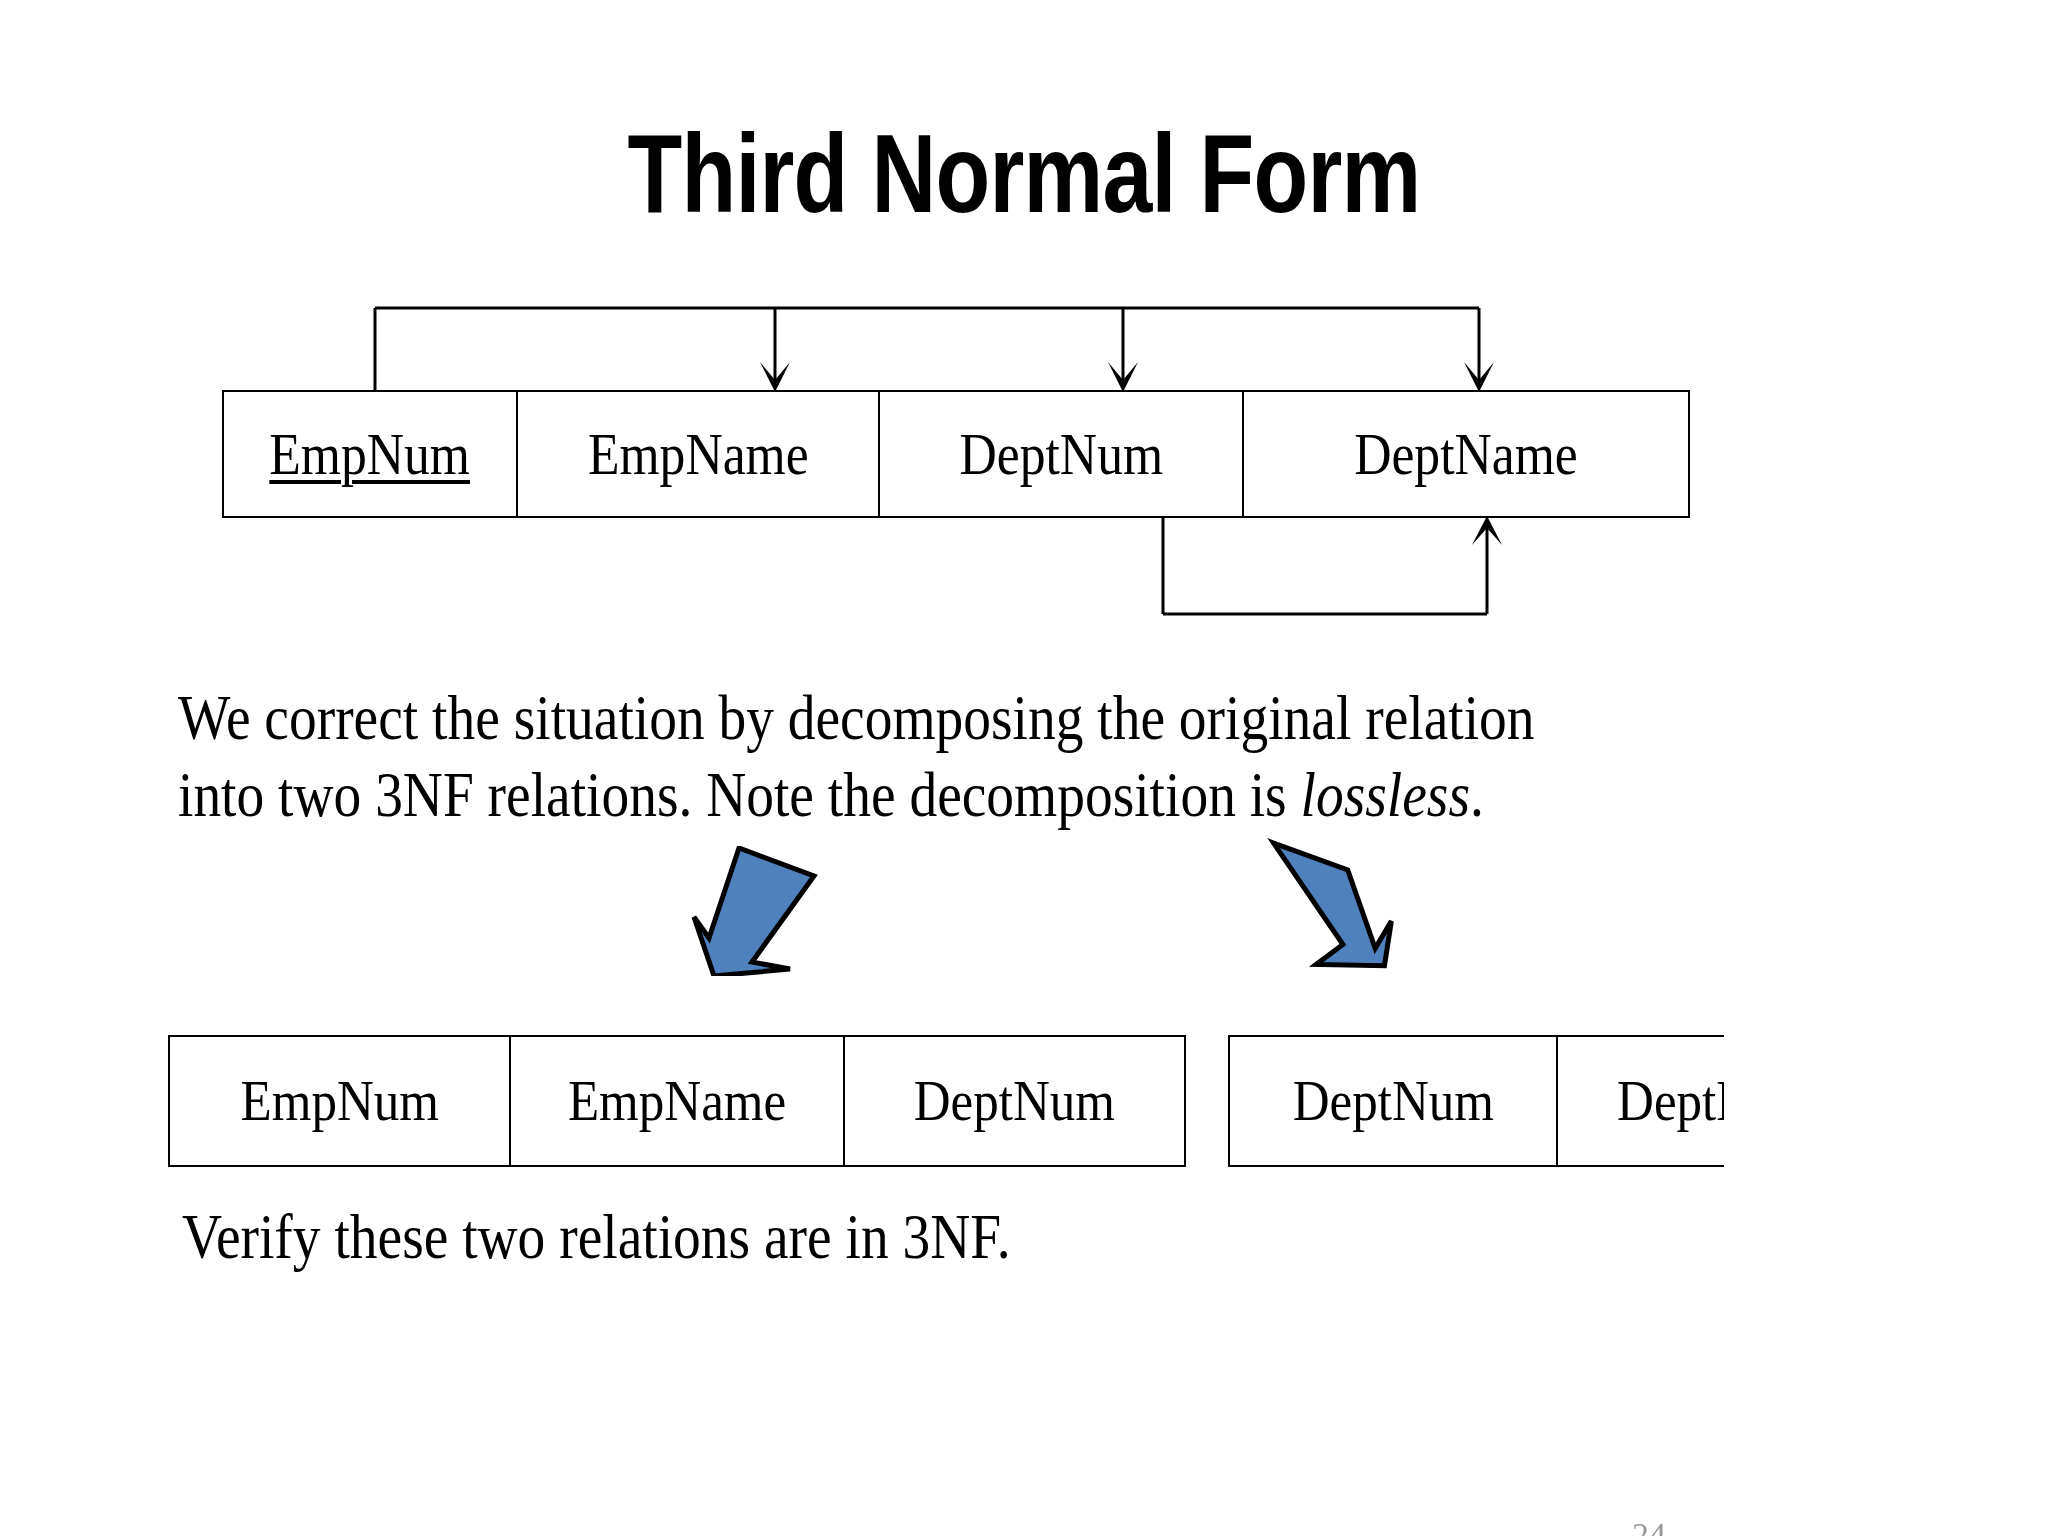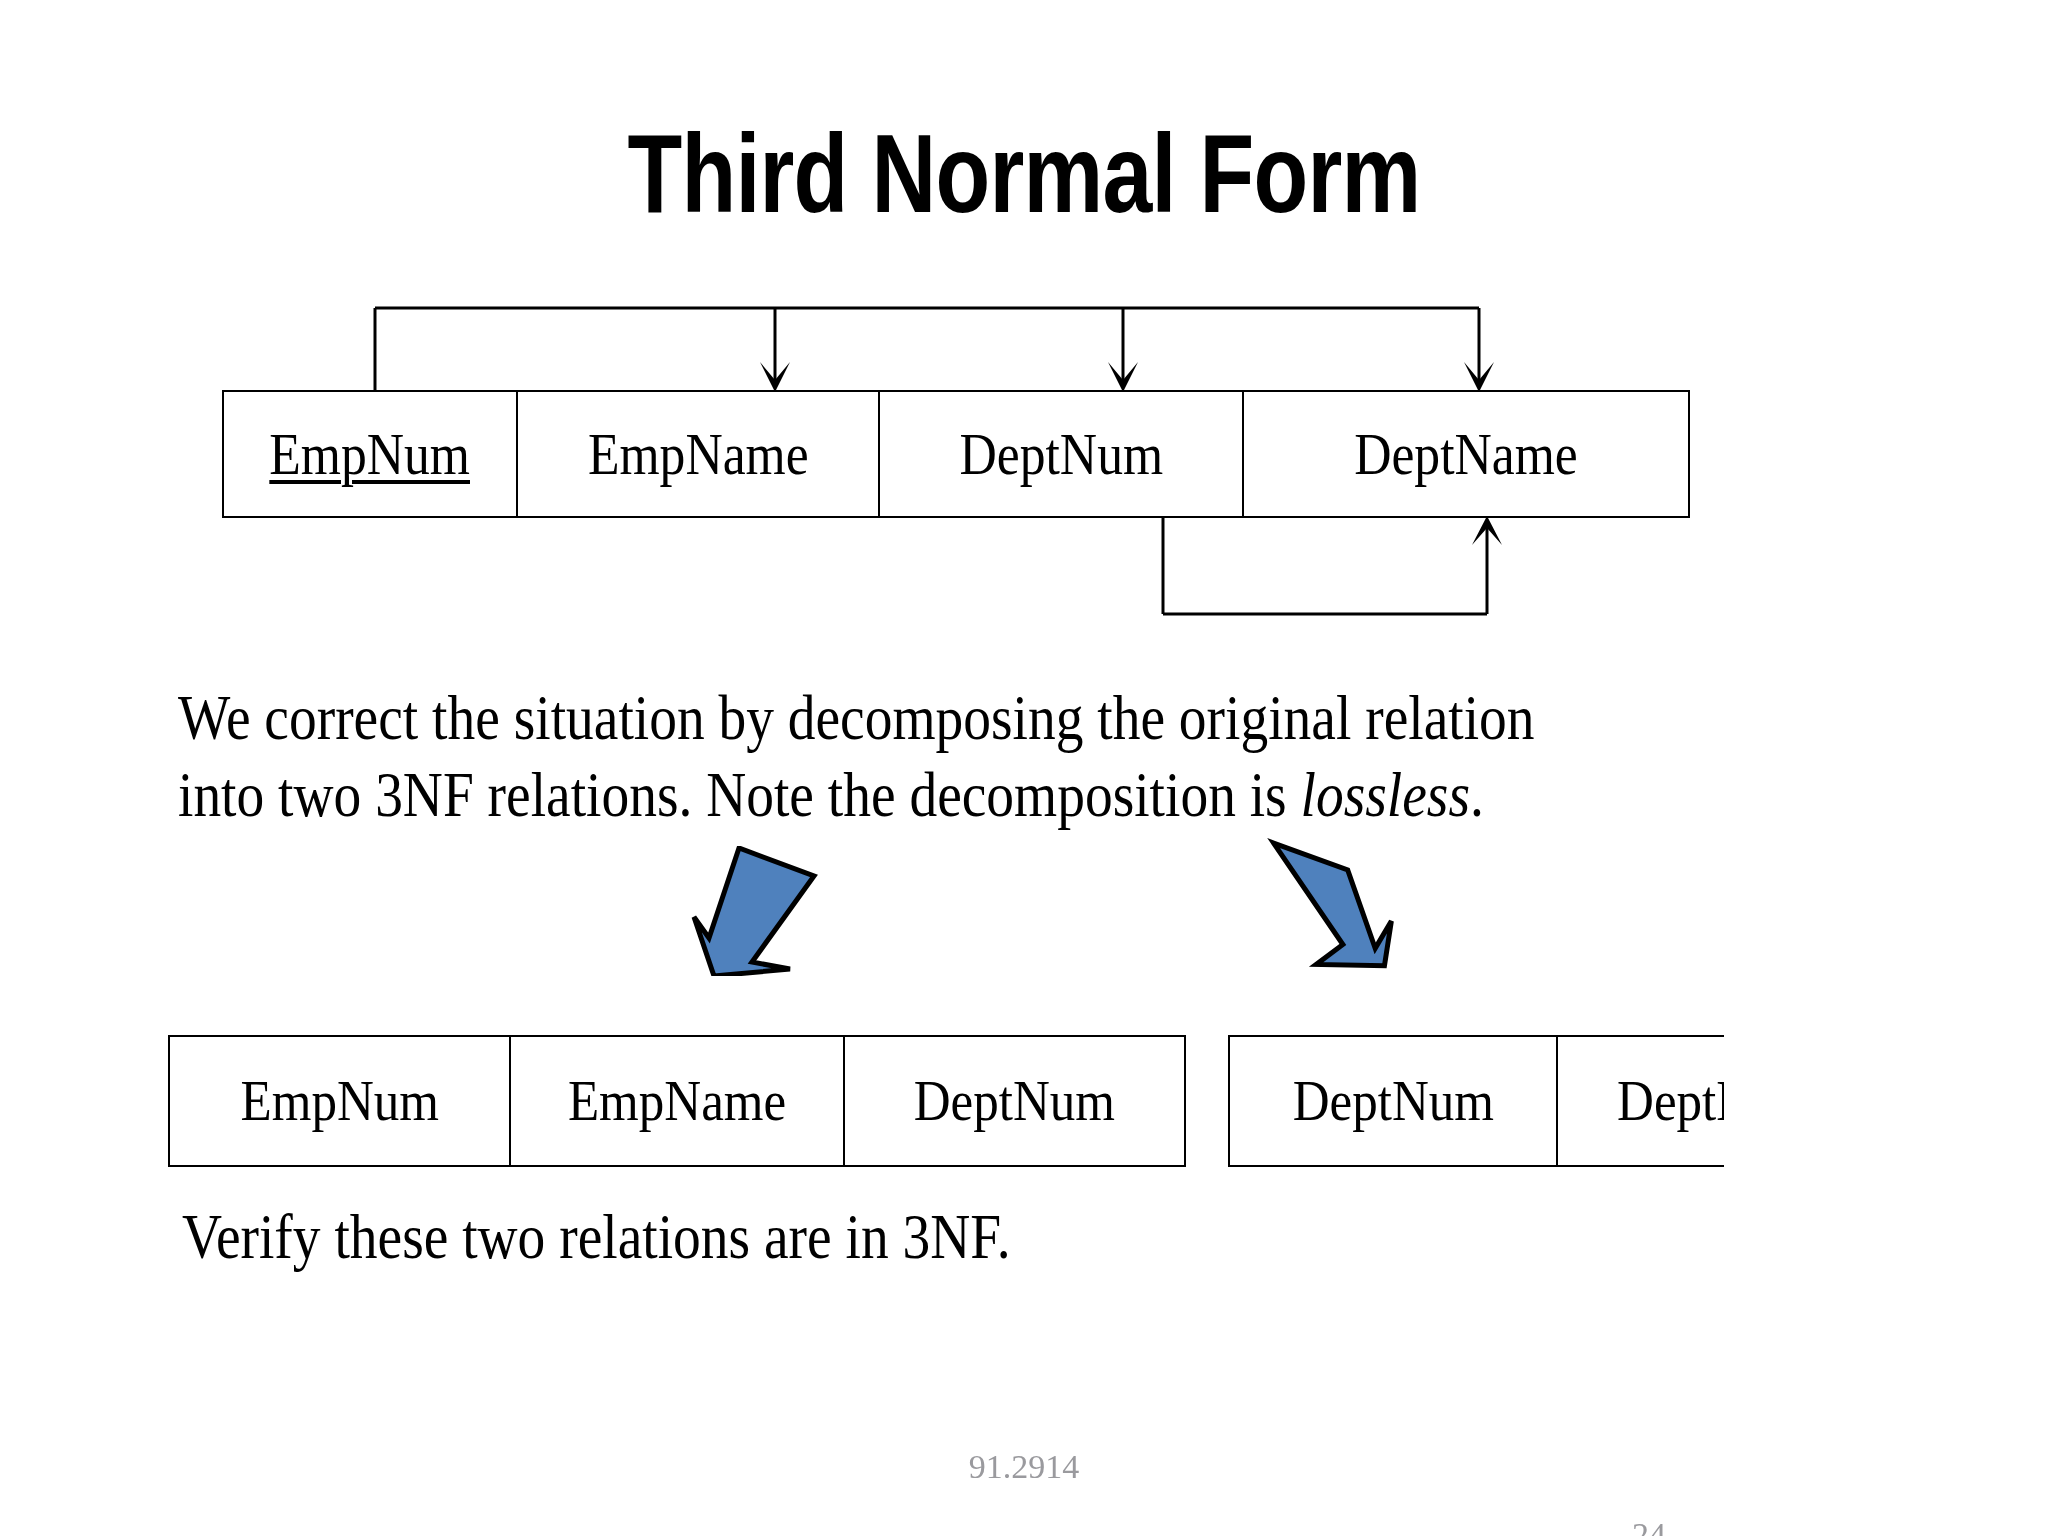--- a/index.html
+++ b/index.html
@@ -239,16 +239,15 @@
     <div class="cell" id="tr-c0">
       <span class="txt">DeptNum</span>
     </div>
     <div class="cell" id="tr-c1">
       <span class="txt">DeptName</span>
     </div>
   </div>
 
   <div id="verify-text">Verify these two relations are in 3NF.</div>
 
-  <div id="footer-course">91.2914</div>
   <div id="footer-page">24</div>
 
 </div>
 
 </body></html>

